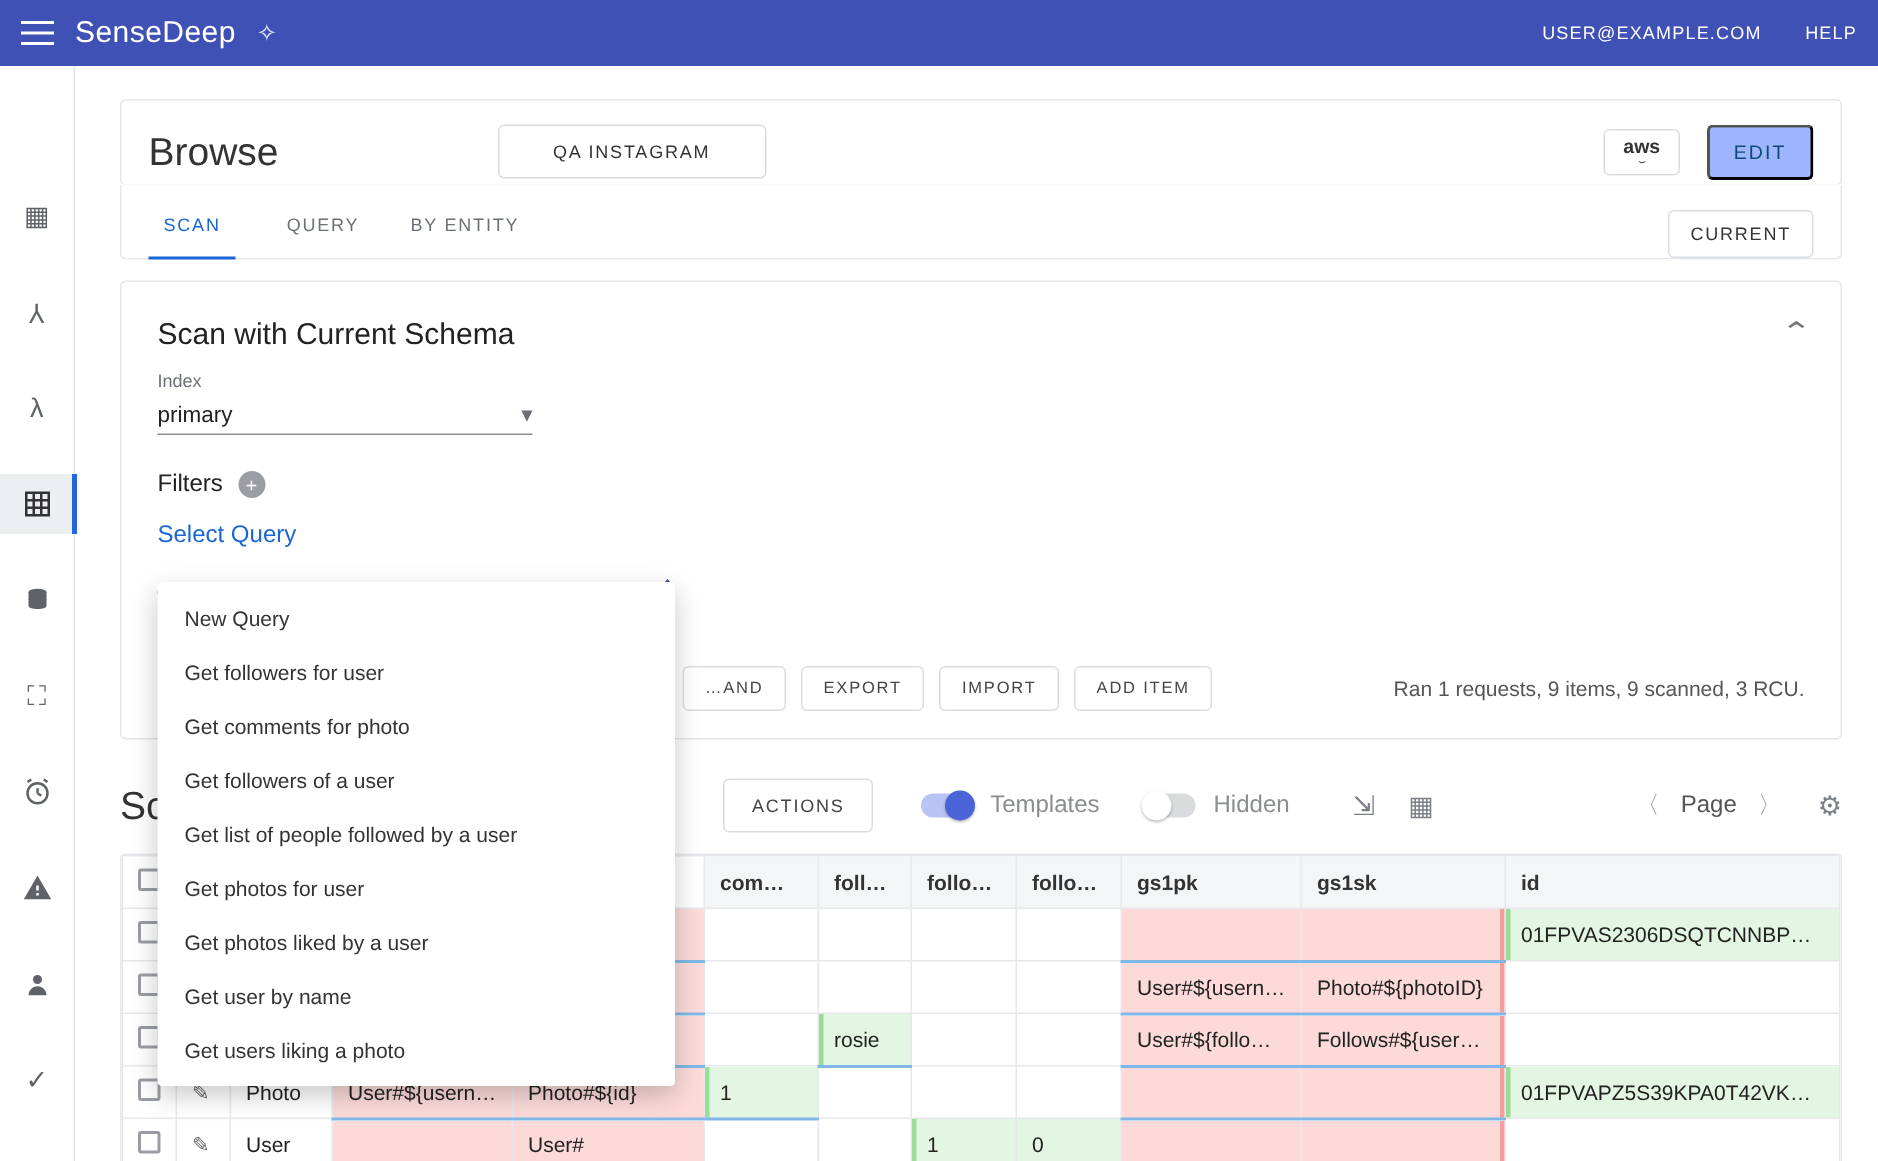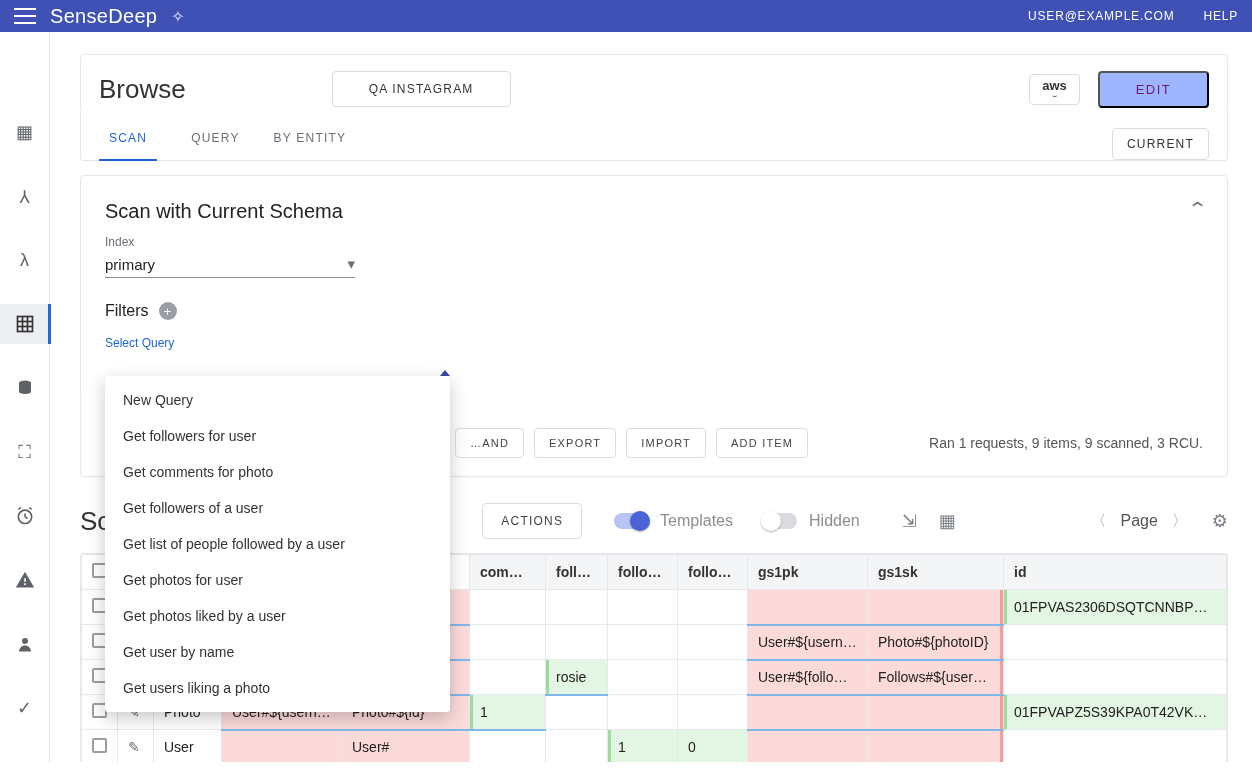--- a/index.html
+++ b/index.html
@@ -15,21 +15,21 @@
     --pink-border:#f3b8b8;
     --green:#e3f5e3;
     --green-border:#c1e9c1;
     --blue-border:#7fb8e8;
     --edit-blue:#9eb6ff;
   }
   *{box-sizing:border-box;}
   html,body{margin:0;padding:0;height:100%;font-family:Arial,Helvetica,sans-serif;font-size:14px;color:var(--text);background:#fff;}
 
   
-  .topbar{display:flex;align-items:center;height:32px;background:var(--blue);color:#fff;padding:0 14px;gap:14px;}
+  .topbar{display:flex;align-items:center;height:44px;background:var(--blue);color:#fff;padding:0 14px;gap:14px;}
   .hamburger{width:22px;height:16px;display:flex;flex-direction:column;justify-content:space-between;cursor:pointer;}
   .hamburger span{height:2px;background:#fff;}
   .app-title{font-size:20px;font-weight:400;letter-spacing:.3px;}
   .wand{font-size:16px;opacity:.9;}
   .topbar .spacer{flex:1;}
   .top-link{font-size:12px;letter-spacing:.8px;margin-left:15px;color:#fff;text-transform:uppercase;}
 
   
   .layout{display:flex;height:calc(100% - 44px);}
   .sidebar{width:50px;border-right:1px solid var(--panel-border);display:flex;flex-direction:column;align-items:center;gap:24px;padding-top:80px;}
@@ -44,42 +44,42 @@
 
   .header-panel{display:flex;align-items:center;padding:12px 18px 0 18px;height:56px;gap:18px;}
   .page-title{font-size:26px;font-weight:400;color:#333;}
   .qa-btn{border:1px solid var(--border);border-radius:4px;padding:10px 36px;background:#fff;font-size:12px;letter-spacing:1.2px;color:#333;}
   .header-panel .spacer{flex:1;}
   .hnav{display:flex;gap:22px;font-size:12px;letter-spacing:1.2px;color:var(--muted);}
   .hnav-item{padding-bottom:16px;position:relative;cursor:pointer;}
   .hnav-item.active{color:var(--tab-blue);}
   .hnav-item.active::after{content:"";position:absolute;left:-2px;right:-2px;bottom:-1px;height:2px;background:var(--tab-blue);}
   .aws-chip{border:1px solid var(--border);border-radius:4px;padding:4px 12px;font-size:11px;color:#333;display:flex;flex-direction:column;align-items:center;line-height:1;}
-  .edit-btn{background:var(--edit-blue);color:#701a75;border-radius:4px;padding:9px 36px;font-size:13px;letter-spacing:1.4px;}
+  .edit-btn{background:var(--edit-blue);color:#0c4a6e;border-radius:4px;padding:9px 16px;font-size:13px;letter-spacing:1.4px;}
 
   
   .sub-tabs{display:flex;align-items:flex-end;padding:0 18px;height:50px;border-top:none;}
   .sub-tabs .st{font-size:12px;letter-spacing:1.2px;color:var(--muted);padding:16px 10px 15px 10px;cursor:pointer;}
   .sub-tabs .st.active{color:var(--tab-blue);position:relative;}
   .sub-tabs .st.active::after{content:"";position:absolute;left:0;right:0;bottom:-1px;height:2px;background:var(--tab-blue);}
   .sub-tabs .spacer{flex:1;}
   .current-btn{border:1px solid var(--border);border-radius:4px;padding:8px 14px;font-size:12px;letter-spacing:1.2px;color:#333;background:#fff;}
 
   
   .scan-panel{margin-top:14px;padding:24px 24px 18px 24px;position:relative;}
   .scan-title{font-size:20px;}
   .label-small{font-size:12px;color:var(--muted);margin-top:12px;display:block;}
   .select-line{display:flex;align-items:center;justify-content:space-between;width:250px;border-bottom:1px solid #8a8d91;padding:6px 0 4px 0;font-size:15px;}
   .select-line .arrow{color:#6b6f76;}
 
   .filters-row{display:flex;align-items:center;gap:10px;margin-top:24px;font-size:16px;}
   .plus-circ{width:18px;height:18px;border-radius:50%;background:#9a9ea4;color:#fff;display:flex;align-items:center;justify-content:center;font-size:13px;line-height:1;}
 
   .query-section{margin-top:16px;width:345px;position:relative;}
-  .query-label{font-size:12px;color:var(--tab-blue);}
+  .query-label{font-size:16px;color:var(--tab-blue);}
   .query-input{height:30px;border:none;border-bottom:2px solid var(--blue-dark);display:flex;align-items:flex-end;justify-content:flex-end;padding-bottom:2px;}
   .query-input .tri{width:0;height:0;border-left:5px solid transparent;border-right:5px solid transparent;border-bottom:6px solid var(--blue-dark);}
 
   .dropdown{position:absolute;top:40px;left:0;width:345px;background:#fff;border-radius:3px;box-shadow:0 6px 18px rgba(0,0,0,.22);padding:6px 0;z-index:10;}
   .dropdown .dd-item{padding:10px 18px;font-size:14px;color:#333;cursor:pointer;}
 
   .collapse-ico{position:absolute;top:22px;right:22px;color:#777;font-size:18px;transform:scaleX(1.4);}
 
   .action-row{display:flex;align-items:center;gap:10px;margin-top:48px;}
   .pill{border:1px solid var(--border);border-radius:4px;padding:8px 14px;font-size:11px;letter-spacing:1.2px;color:#444;background:#fff;}

